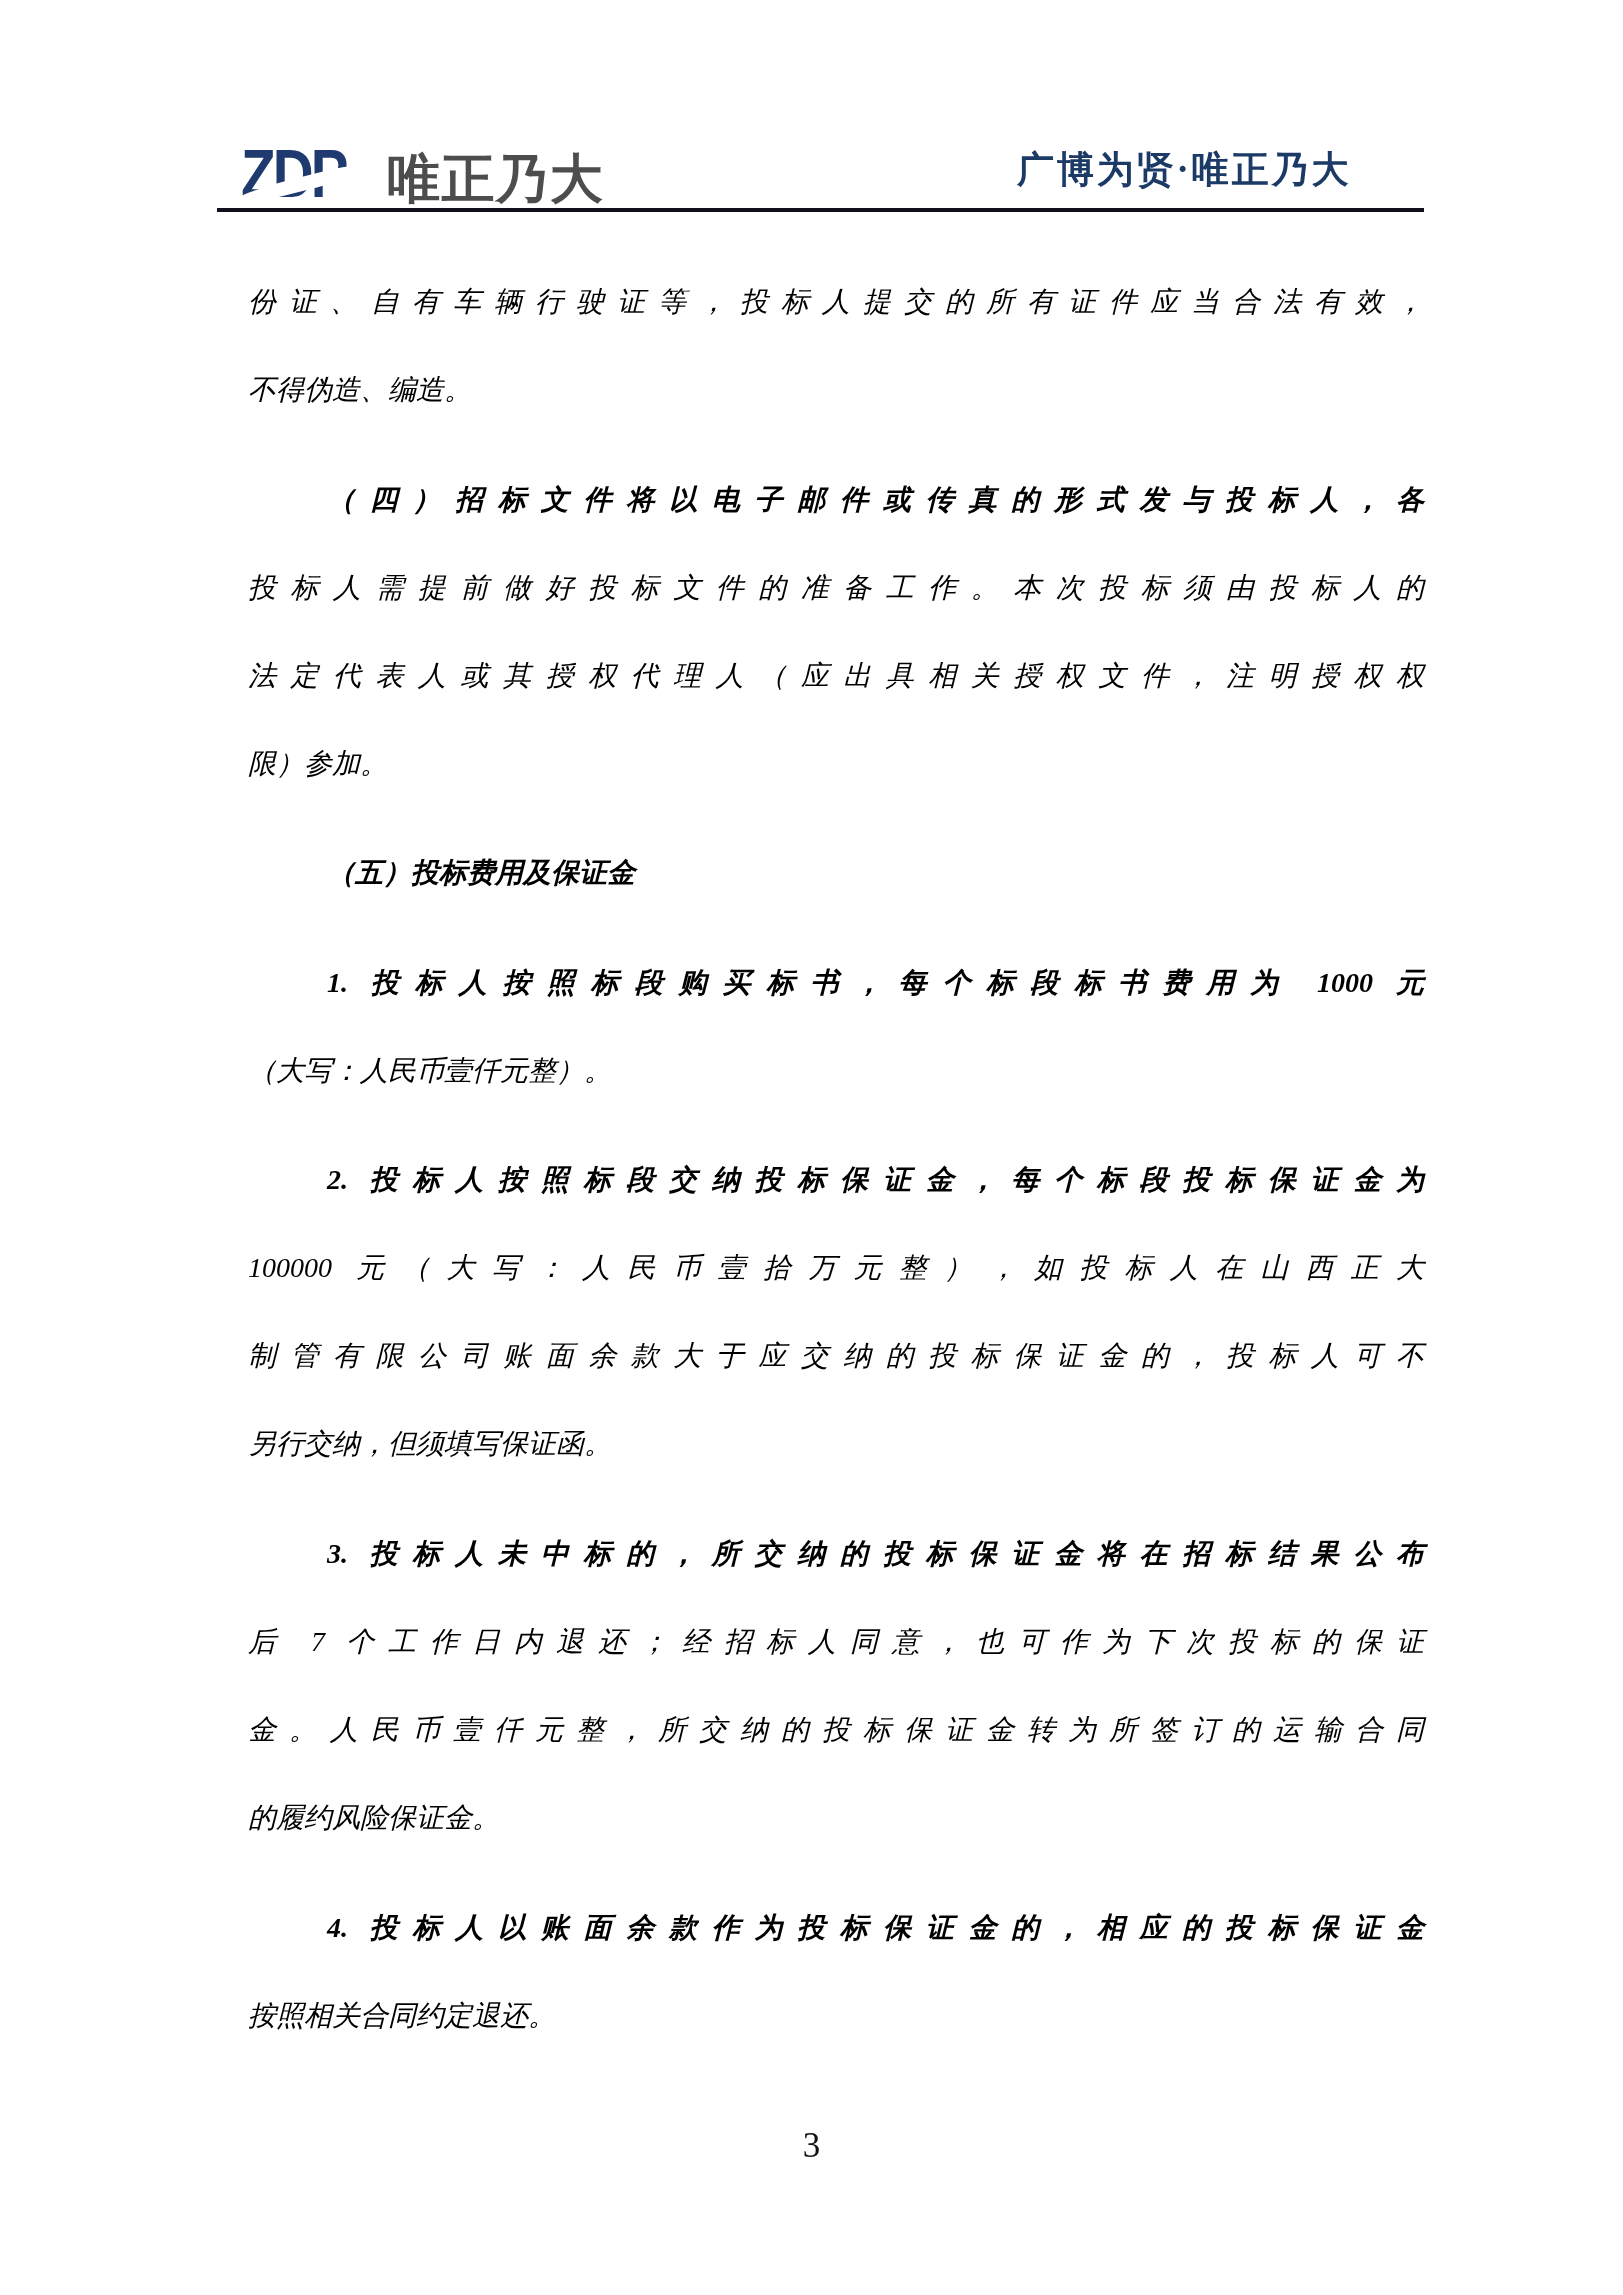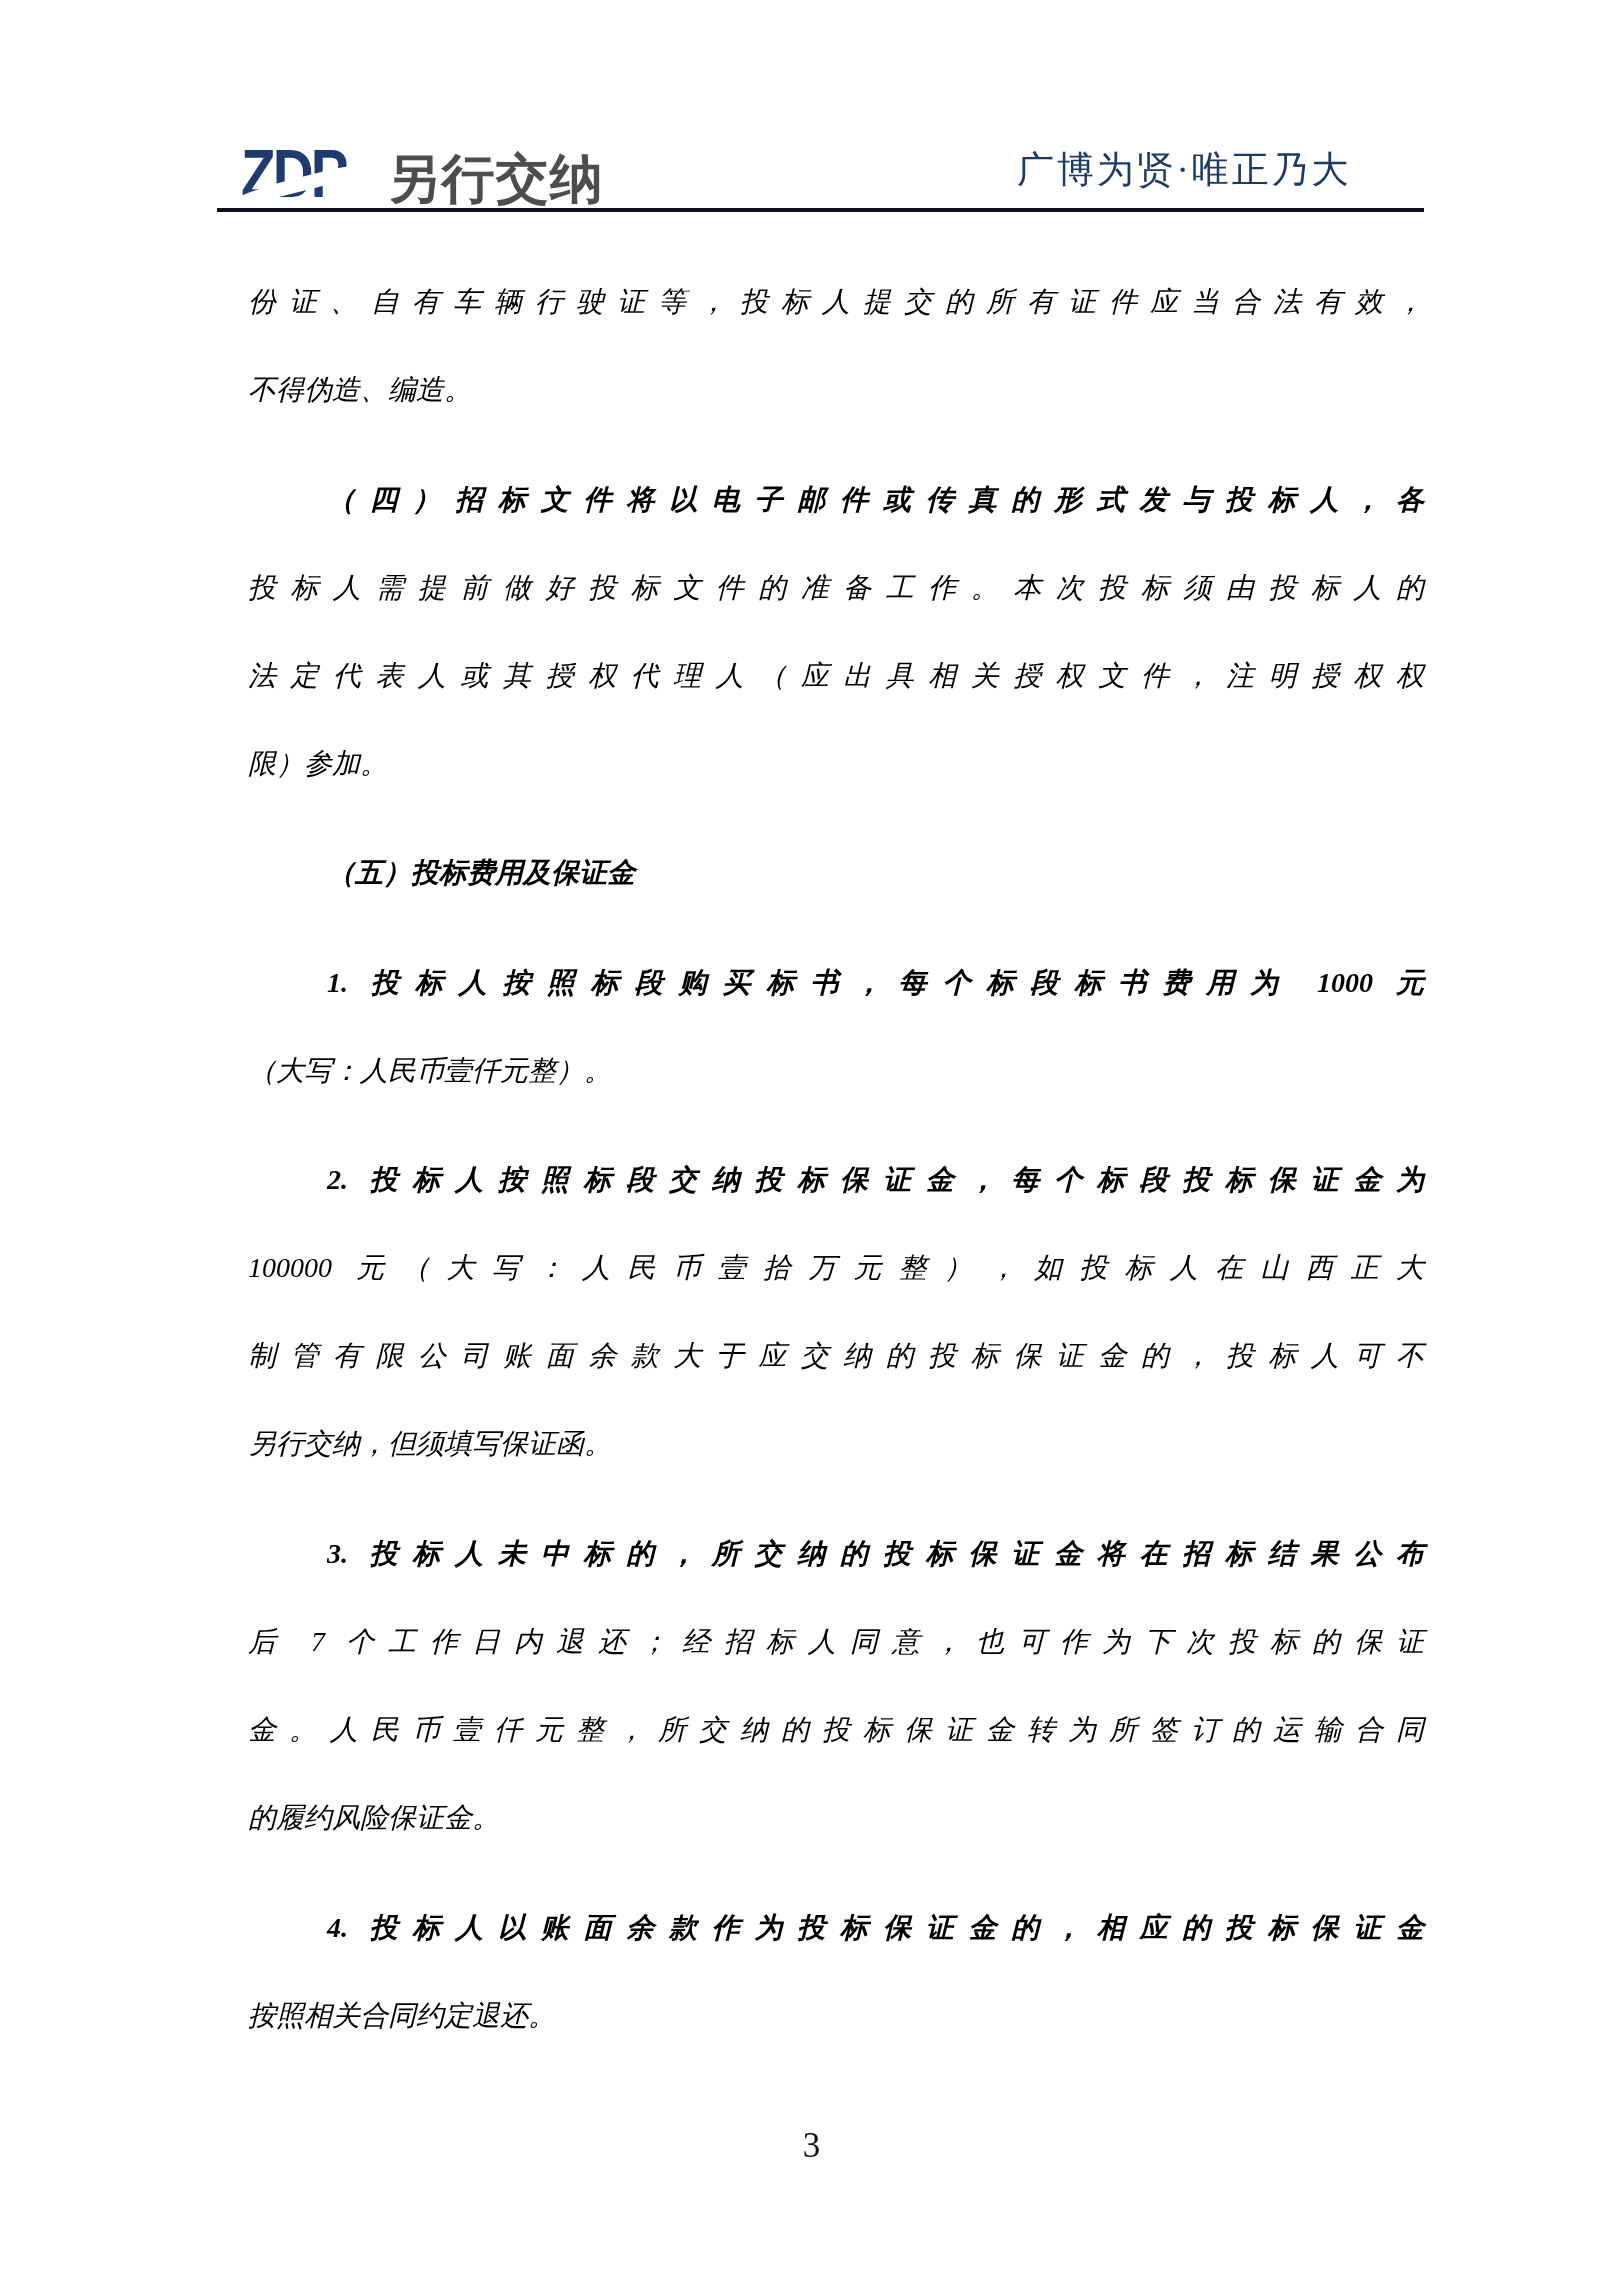--- a/index.html
+++ b/index.html
@@ -39,21 +39,21 @@
     font-weight:bold;
     font-size:53px;line-height:58px;
     color:#4d4d4d;
     margin-left:18.7px;
     letter-spacing:1.2px;
     white-space:nowrap;
   }
   .tagline{
     position:absolute;left:1017px;top:147px;
     font-size:37px;line-height:46px;
-    font-weight:normal;
+    font-weight:bold;
     letter-spacing:2.9px;
     color:#1c3a66;
     white-space:nowrap;
   }
   .header-rule{
     position:absolute;left:217px;top:208px;
     width:1207px;height:4.1px;
     background:#10101c;
   }
   
@@ -89,21 +89,21 @@
 </head>
 <body>
 
 <div class="page">
 
   <div class="logo">
     <span class="logo-mark">
       <span class="logo-abbr">ZDP</span>
       <span class="logo-swoosh"></span>
     </span>
-    <span class="logo-name">另行交纳</span>
+    <span class="logo-name">唯正乃大</span>
   </div>
   <div class="tagline">广博为贤·唯正乃大</div>
   <div class="header-rule"></div>
 
   <div class="body">
     <div class="line fill">份证、自有车辆行驶证等，投标人提交的所有证件应当合法有效，</div>
     <div class="line">不得伪造、编造。</div>
     <div class="line fill para-start">（四）招标文件将以电子邮件或传真的形式发与投标人，各</div>
     <div class="line fill">投标人需提前做好投标文件的准备工作。本次投标须由投标人的</div>
     <div class="line fill">法定代表人或其授权代理人（应出具相关授权文件，注明授权权</div>

